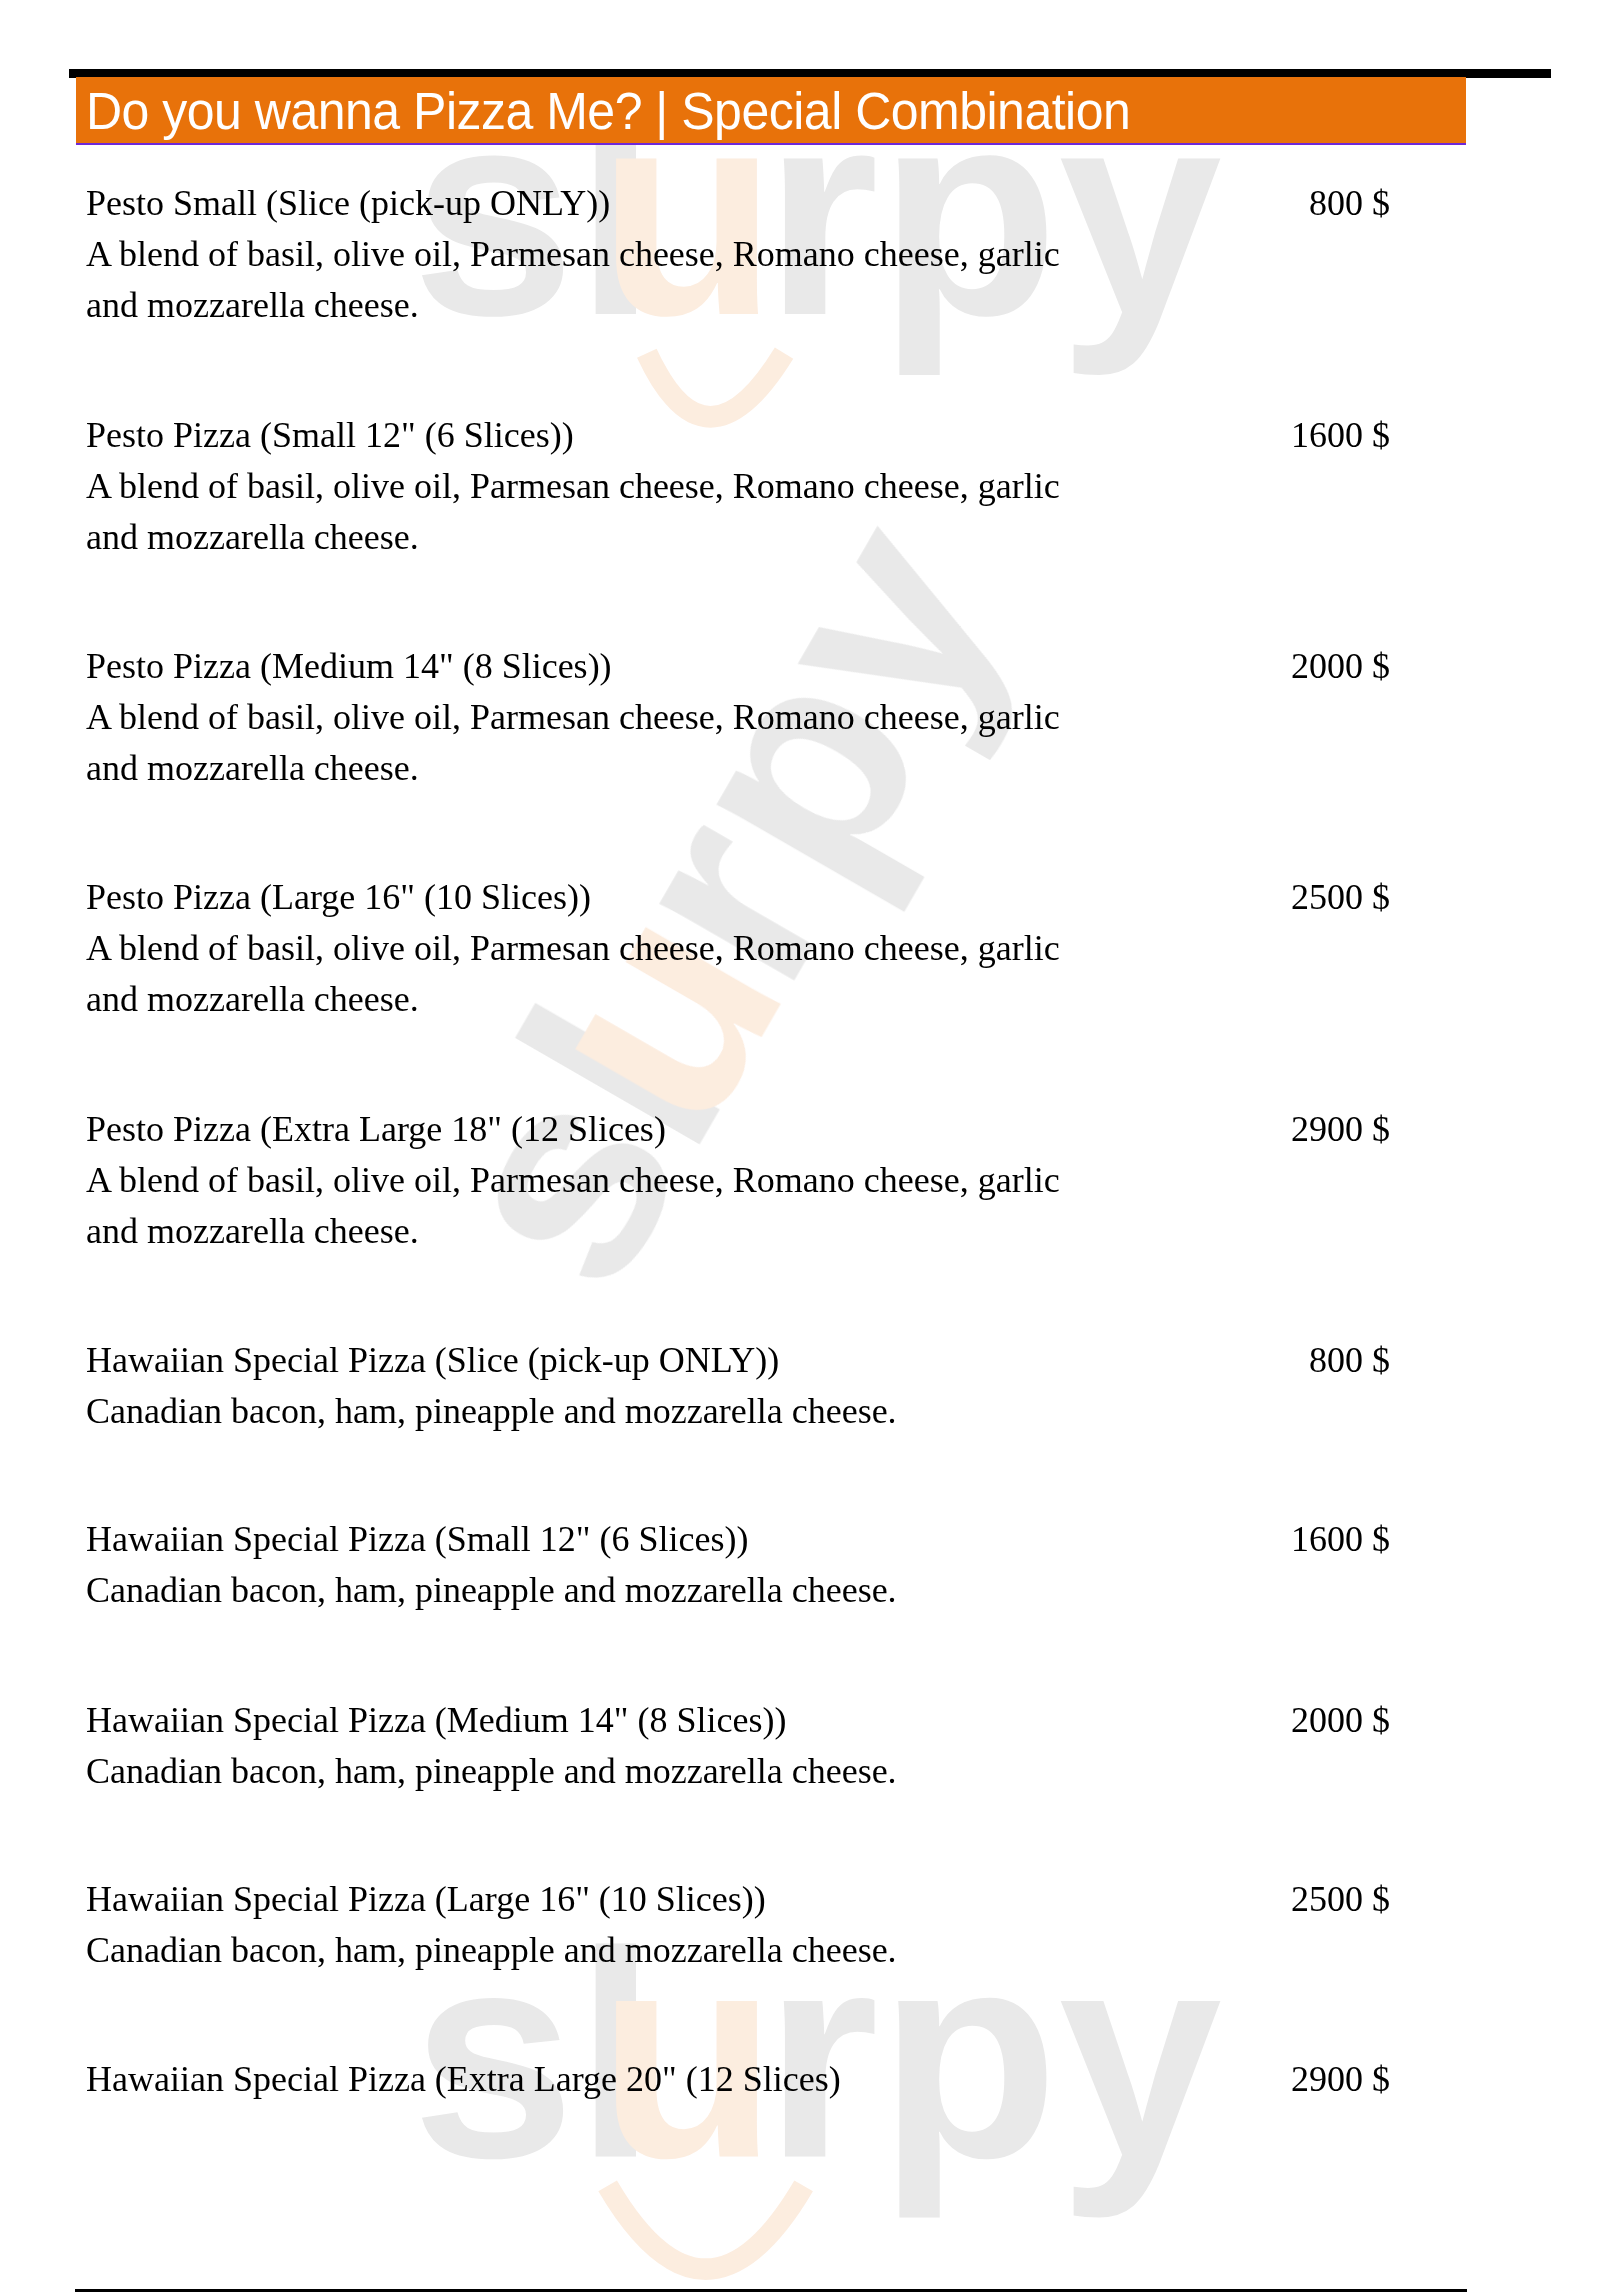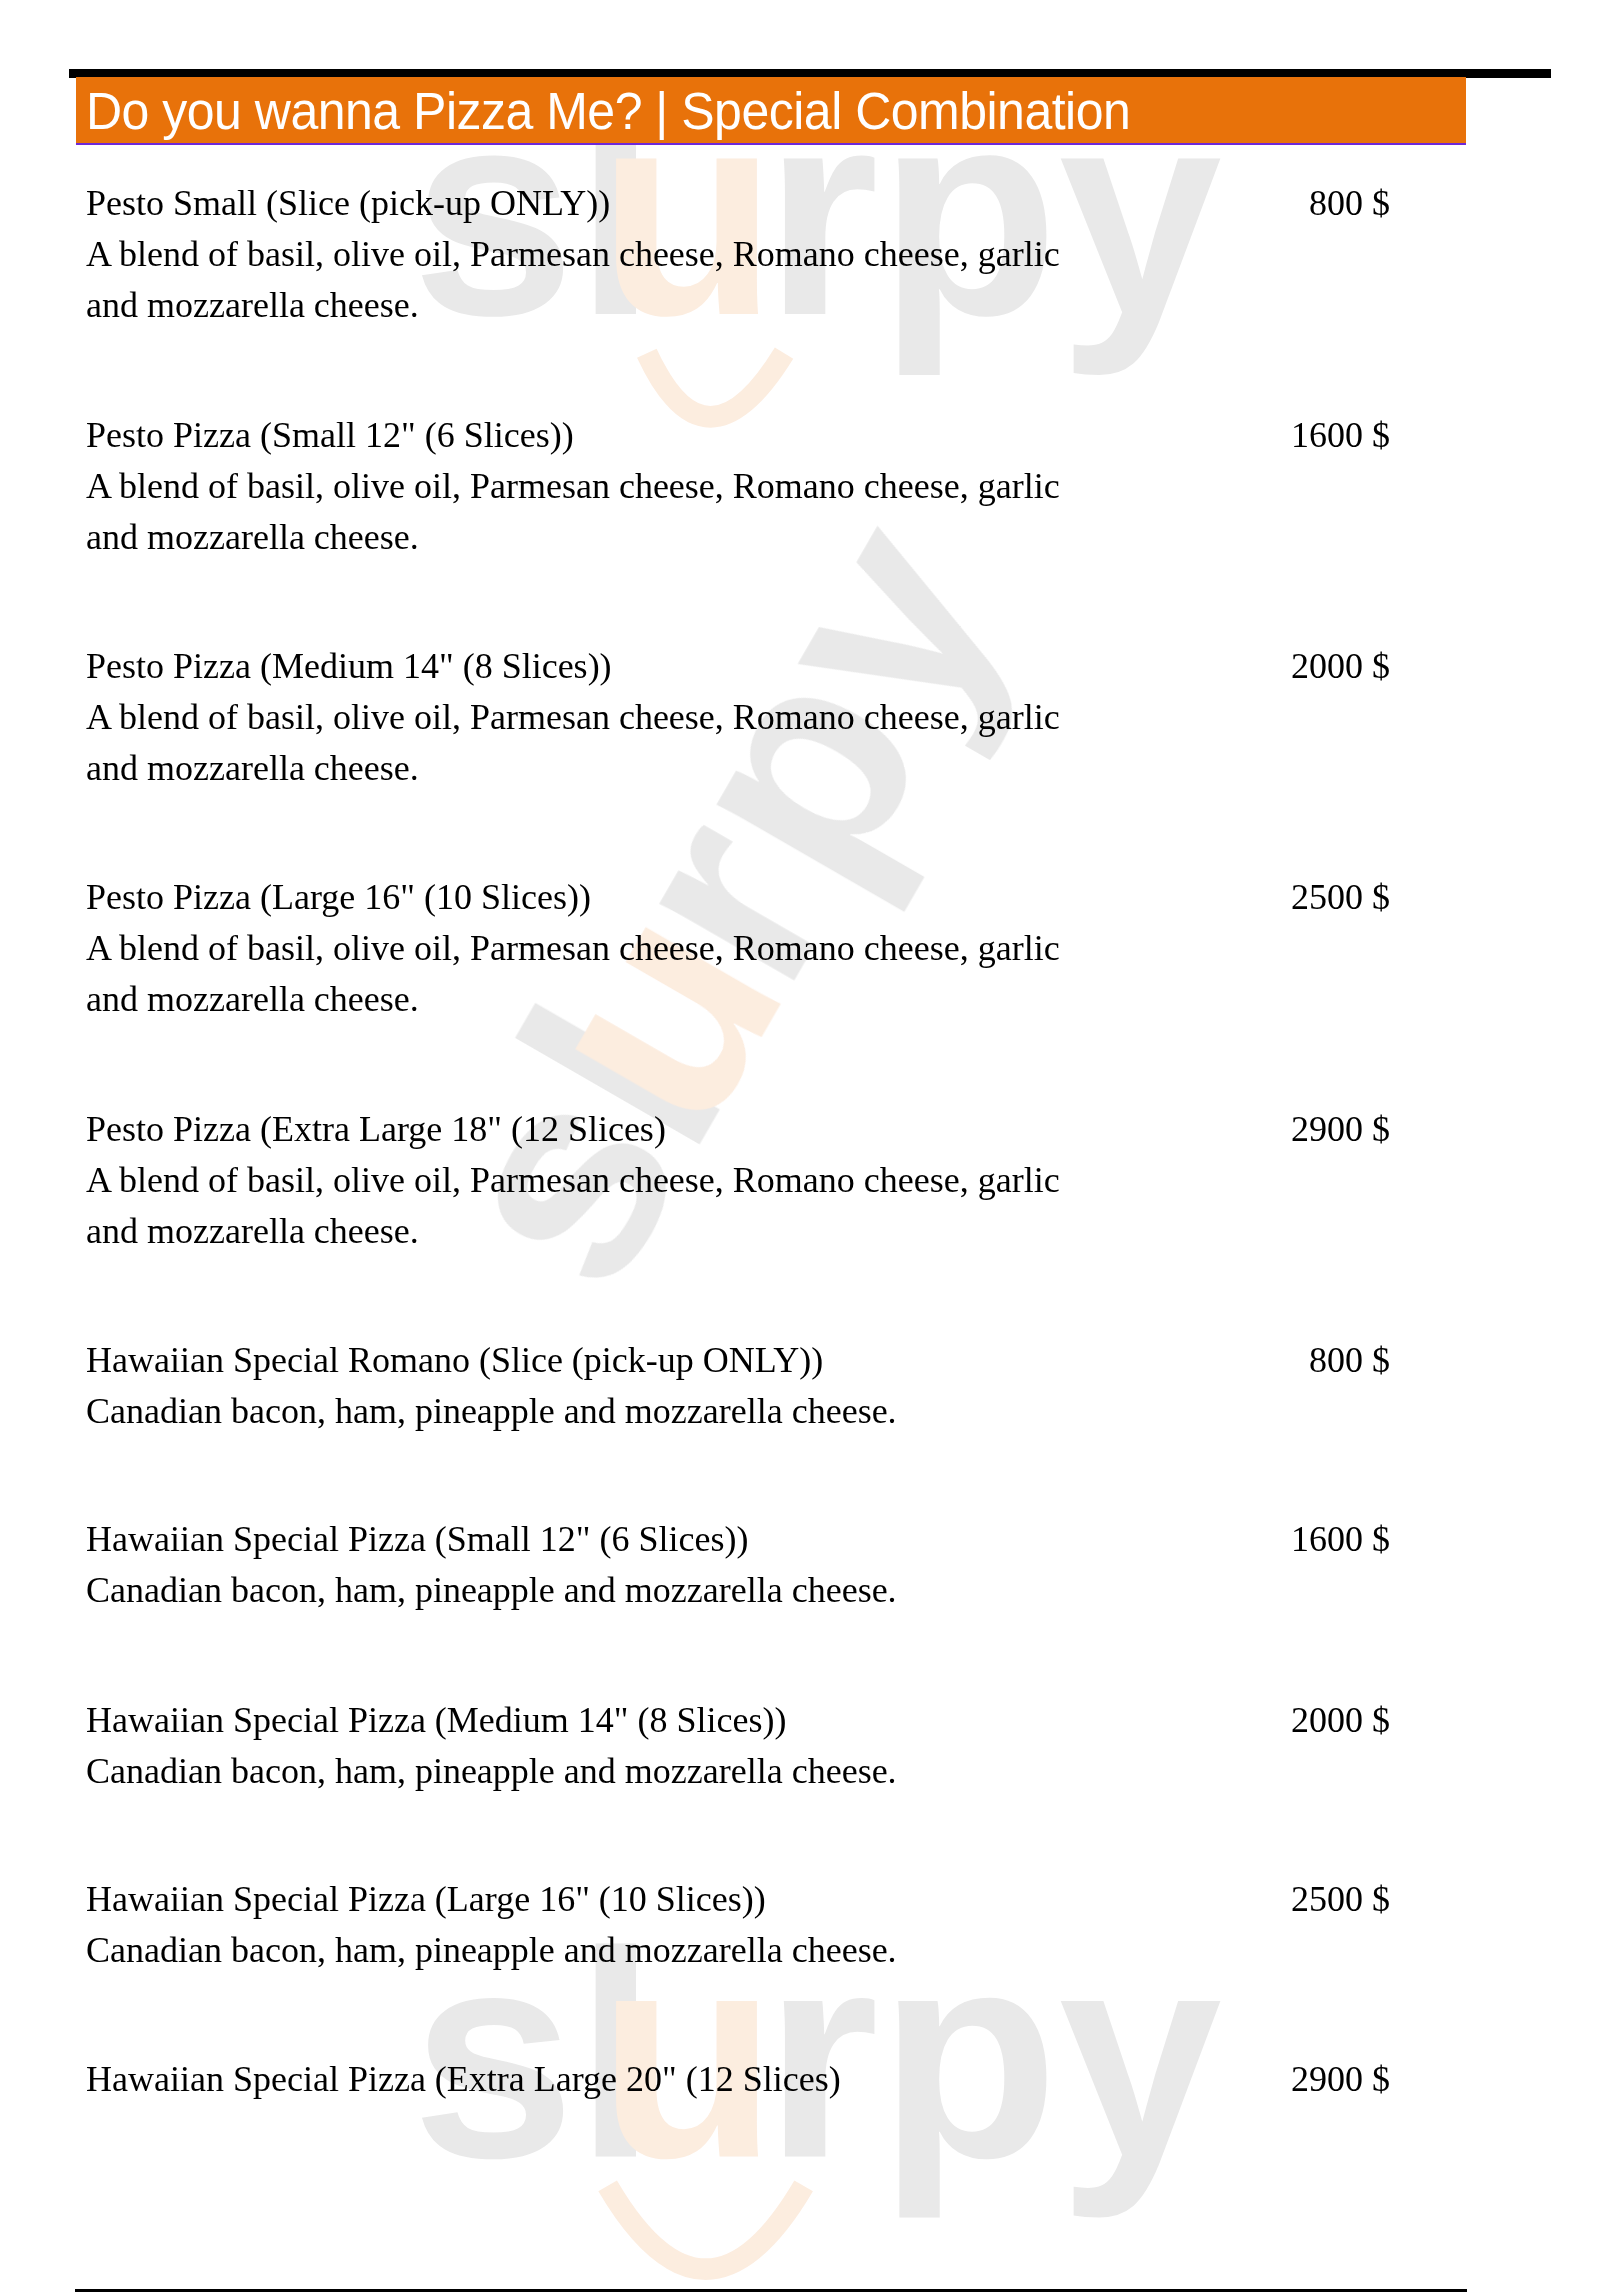--- a/index.html
+++ b/index.html
@@ -71,21 +71,21 @@
   <div class="line">A blend of basil, olive oil, Parmesan cheese, Romano cheese, garlic</div>
   <div class="line">and mozzarella cheese.</div>
 </div>
 <div class="item" style="top:1104px">
   <div class="line">Pesto Pizza (Extra Large 18" (12 Slices)</div>
   <div class="price">2900 $</div>
   <div class="line">A blend of basil, olive oil, Parmesan cheese, Romano cheese, garlic</div>
   <div class="line">and mozzarella cheese.</div>
 </div>
 <div class="item" style="top:1335px">
-  <div class="line">Hawaiian Special Romano (Slice (pick-up ONLY))</div>
+  <div class="line">Hawaiian Special Pizza (Slice (pick-up ONLY))</div>
   <div class="price">800 $</div>
   <div class="line">Canadian bacon, ham, pineapple and mozzarella cheese.</div>
 </div>
 <div class="item" style="top:1514px">
   <div class="line">Hawaiian Special Pizza (Small 12" (6 Slices))</div>
   <div class="price">1600 $</div>
   <div class="line">Canadian bacon, ham, pineapple and mozzarella cheese.</div>
 </div>
 <div class="item" style="top:1695px">
   <div class="line">Hawaiian Special Pizza (Medium 14" (8 Slices))</div>

